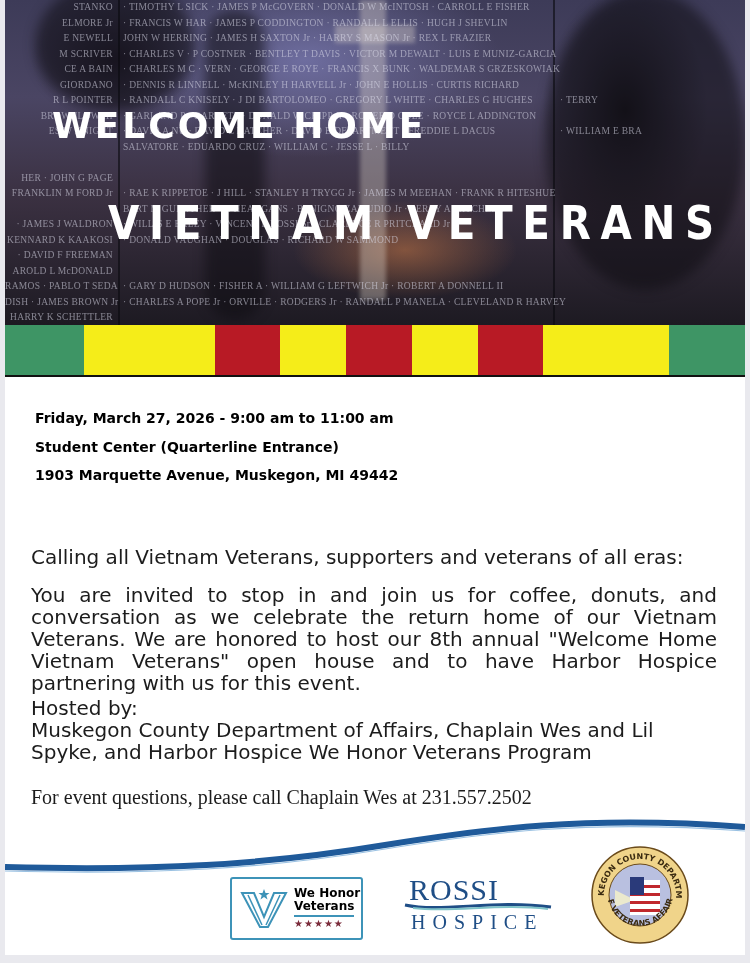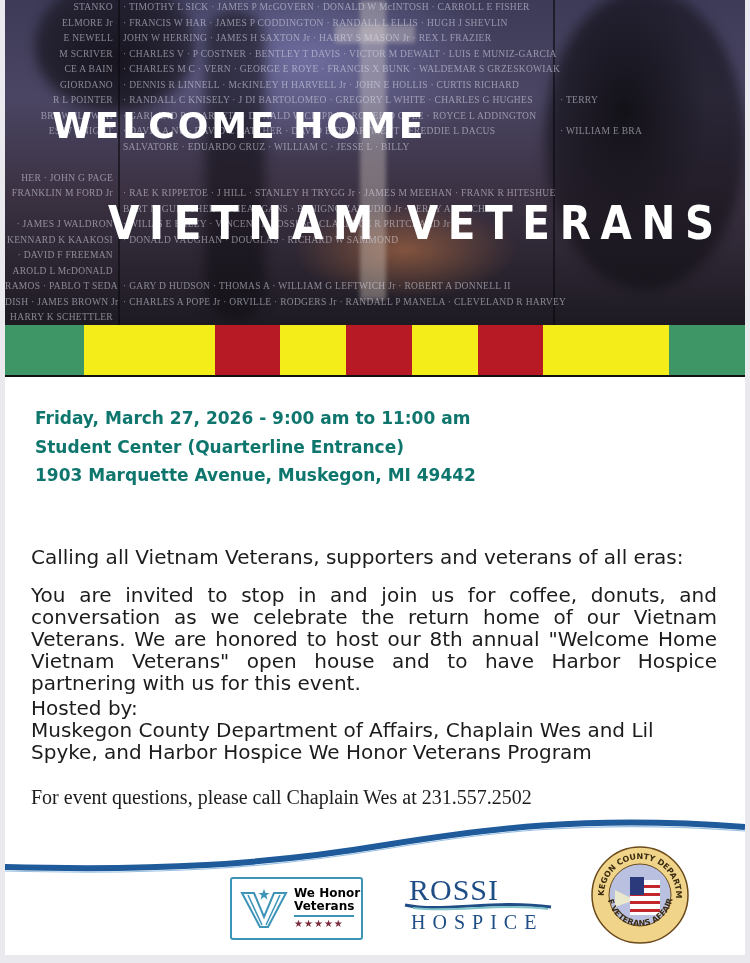--- a/index.html
+++ b/index.html
@@ -14,21 +14,21 @@
       linear-gradient(180deg,#3d3b58 0%,#4a4563 30%,#3b3142 60%,#1d1a22 100%);}
   .hero .panel-line{position:absolute;top:0;bottom:0;width:2px;background:rgba(10,10,15,0.6);}
   .hero .names{position:absolute;left:0;top:0;width:740px;height:325px;font-family:"Liberation Serif",serif;font-size:9.5px;line-height:15.5px;color:rgba(220,220,235,0.55);letter-spacing:0.3px;white-space:nowrap;overflow:hidden;}
   .hero .names .col{position:absolute;top:0;}
   .hero .tree{position:absolute;border-radius:50%;background:rgba(15,12,18,0.55);filter:blur(6px);}
   .hero .cross{position:absolute;background:rgba(235,225,215,0.35);filter:blur(2px);}
   .title1{position:absolute;left:47px;top:105px;font-family:"DejaVu Sans",sans-serif;font-weight:bold;font-size:36px;letter-spacing:3px;color:#ffffff;white-space:nowrap;}
   .title2{position:absolute;left:103px;top:196px;font-family:"DejaVu Sans",sans-serif;font-weight:bold;font-size:46px;letter-spacing:11px;color:#ffffff;white-space:nowrap;transform:scaleX(0.88);transform-origin:left top;}
   .ribbon{position:absolute;left:0;top:325px;width:740px;height:50px;display:flex;border-bottom:2px solid #111;}
   .ribbon .stripe{height:100%;}
-  .details{position:absolute;left:30px;top:404px;font-family:"DejaVu Sans",sans-serif;font-weight:bold;font-size:17px;line-height:28.5px;color:#0f766e;}
+  .details{position:absolute;left:30px;top:404px;font-family:"DejaVu Sans",sans-serif;font-weight:bold;font-size:14px;line-height:28.5px;color:#000000;}
   .body-text{position:absolute;left:26px;width:686px;font-family:"DejaVu Sans",sans-serif;font-size:20px;color:#1c1c1c;line-height:22px;}
   .justify{text-align:justify;text-align-last:left;}
   .wave{position:absolute;left:0;top:815px;width:740px;height:70px;}
   .logo-wh{position:absolute;left:225px;top:877px;width:133px;height:63px;border:2px solid #3d93b8;border-radius:3px;box-sizing:border-box;}
   .logo-wh .v{position:absolute;left:8px;top:8px;}
   .logo-wh .t1{position:absolute;left:62px;top:8px;font-family:"DejaVu Sans",sans-serif;font-weight:bold;font-size:12px;color:#000000;line-height:13px;}
   .logo-wh .rule{position:absolute;left:62px;top:36px;width:60px;height:2px;background:#3d93b8;}
   .logo-wh .stars{position:absolute;left:62px;top:39px;font-size:10px;color:#7a2a3a;letter-spacing:1px;}
   .logo-hh{position:absolute;left:398px;top:873px;width:150px;height:68px;}
   .logo-hh .harbor{position:absolute;left:6px;top:0;font-family:"Liberation Serif",serif;font-size:30px;color:#1f4e86;letter-spacing:1px;}
@@ -85,21 +85,21 @@
           <div>· DAVID A NU · DAVID L HATCHER · DAVID B DEPARTMENT · FREDDIE L DACUS</div>
           <div>SALVATORE · EDUARDO CRUZ · WILLIAM C · JESSE L · BILLY</div>
           <div>&nbsp;</div>
           <div>&nbsp;</div>
           <div>· RAE K RIPPETOE · J HILL · STANLEY H TRYGG Jr · JAMES M MEEHAN · FRANK R HITESHUE</div>
           <div>BERT M GUENTHER · C HEAGGANS · BENIGNO ZAMUDIO Jr · PERRY A MITCHELL</div>
           <div>· WILLIS E EALEY · VINCENT L ROSSI Sr · CLARENCE R PRITCHARD Jr</div>
           <div>· DONALD VAUGHAN · DOUGLAS · RICHARD W SAMMOND</div>
           <div>&nbsp;</div>
           <div>&nbsp;</div>
-          <div>· GARY D HUDSON · THOMAS A · WILLIAM G LEFTWICH Jr · ROBERT A DONNELL II</div>
+          <div>· GARY D HUDSON · FISHER A · WILLIAM G LEFTWICH Jr · ROBERT A DONNELL II</div>
           <div>· CHARLES A POPE Jr · ORVILLE · RODGERS Jr · RANDALL P MANELA · CLEVELAND R HARVEY</div>
         </div>
       <div class="col" id="names-col3" style="left:555px;width:185px;">
           <div>&nbsp;</div>
           <div>&nbsp;</div>
           <div>&nbsp;</div>
           <div>&nbsp;</div>
           <div>&nbsp;</div>
           <div>&nbsp;</div>
           <div>· TERRY</div>

